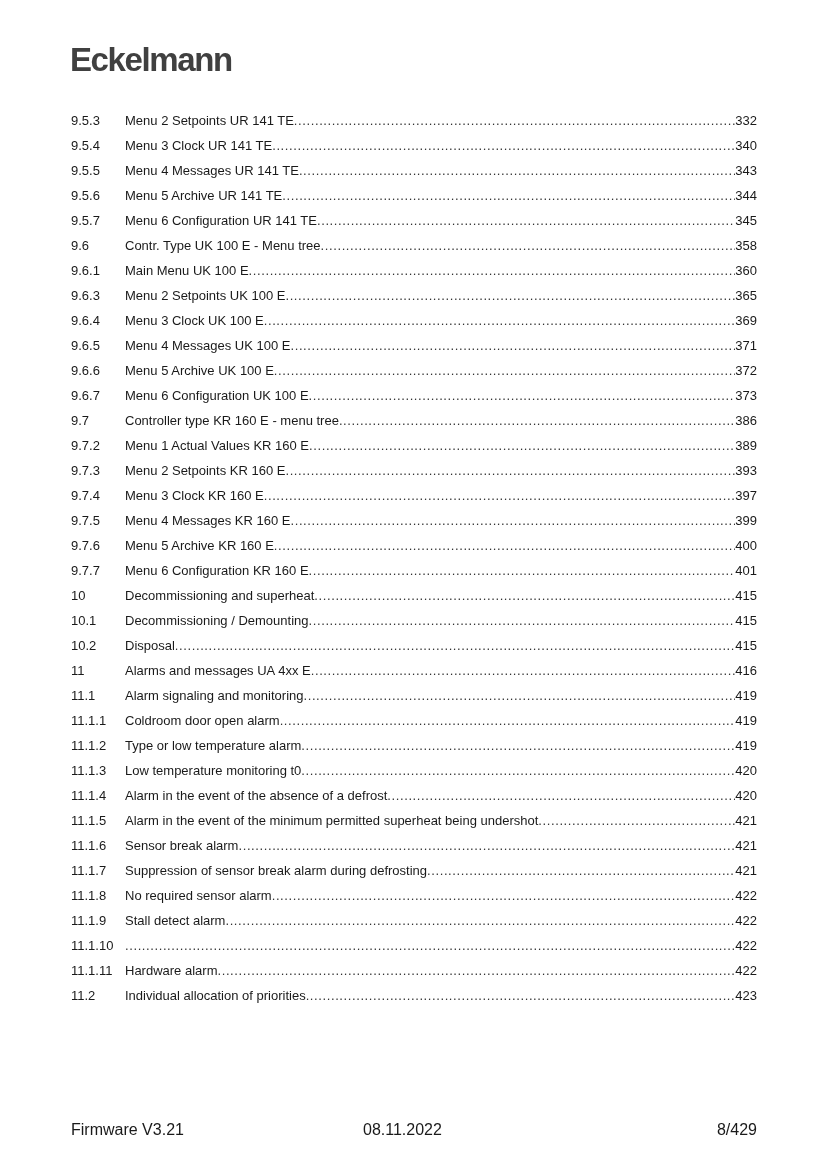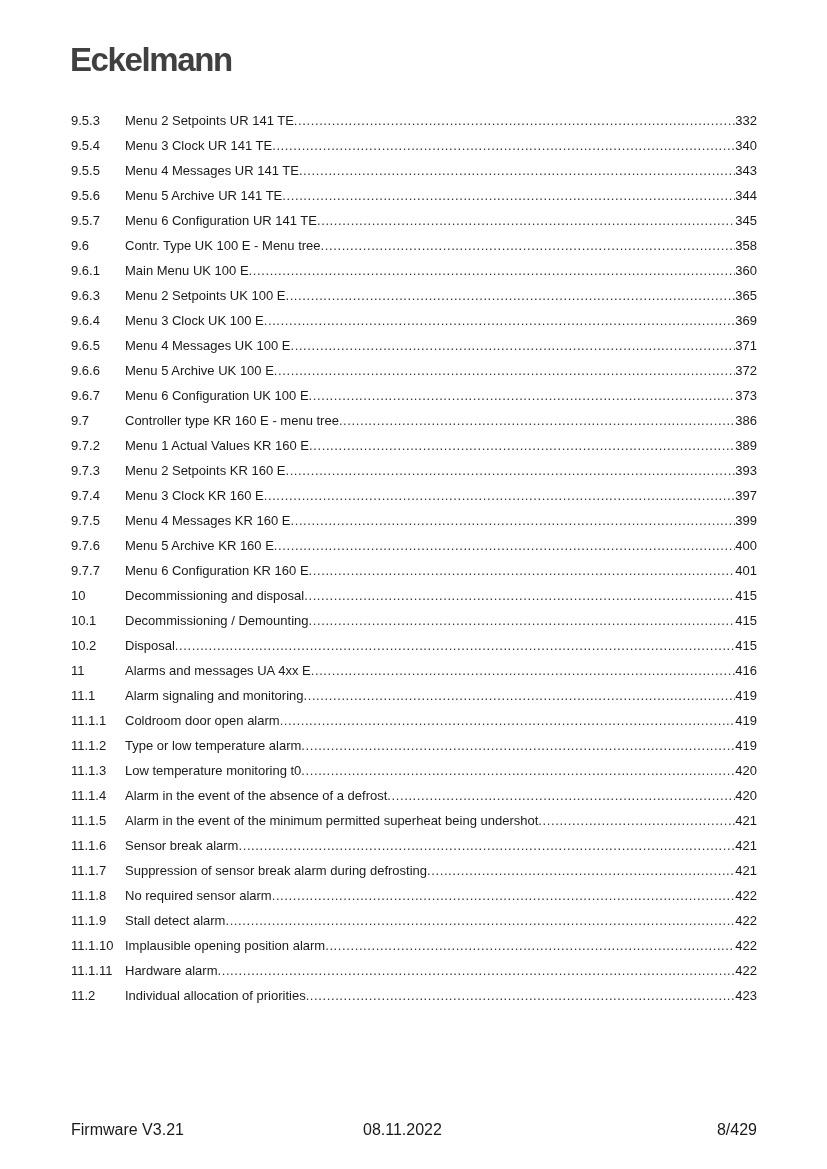--- a/index.html
+++ b/index.html
@@ -135,21 +135,21 @@
       <span class="page">400</span>
     </div>
     <div class="row">
       <span class="num">9.7.7</span>
       <span class="title">Menu 6 Configuration KR 160 E</span>
       <span class="leader"></span>
       <span class="page">401</span>
     </div>
     <div class="row bold">
       <span class="num">10</span>
-      <span class="title">Decommissioning and disposal </span>
+      <span class="title">Decommissioning and superheat </span>
       <span class="leader"></span>
       <span class="page">415</span>
     </div>
     <div class="row bold">
       <span class="num">10.1</span>
       <span class="title">Decommissioning / Demounting </span>
       <span class="leader"></span>
       <span class="page">415</span>
     </div>
     <div class="row bold">
@@ -219,21 +219,20 @@
       <span class="page">422</span>
     </div>
     <div class="row">
       <span class="num">11.1.9</span>
       <span class="title">Stall detect alarm</span>
       <span class="leader"></span>
       <span class="page">422</span>
     </div>
     <div class="row">
       <span class="num">11.1.10</span>
-      <span class="title">Implausible opening position alarm</span>
       <span class="leader"></span>
       <span class="page">422</span>
     </div>
     <div class="row">
       <span class="num">11.1.11</span>
       <span class="title">Hardware alarm</span>
       <span class="leader"></span>
       <span class="page">422</span>
     </div>
     <div class="row bold">

